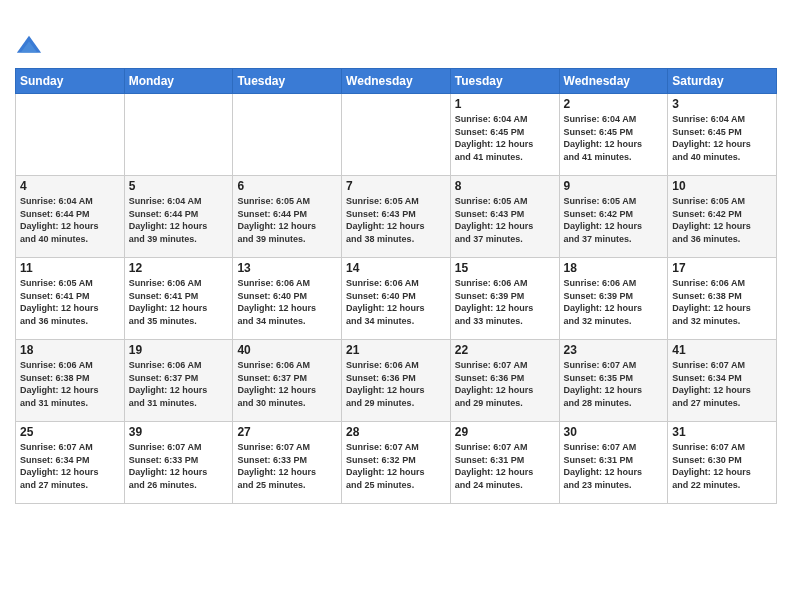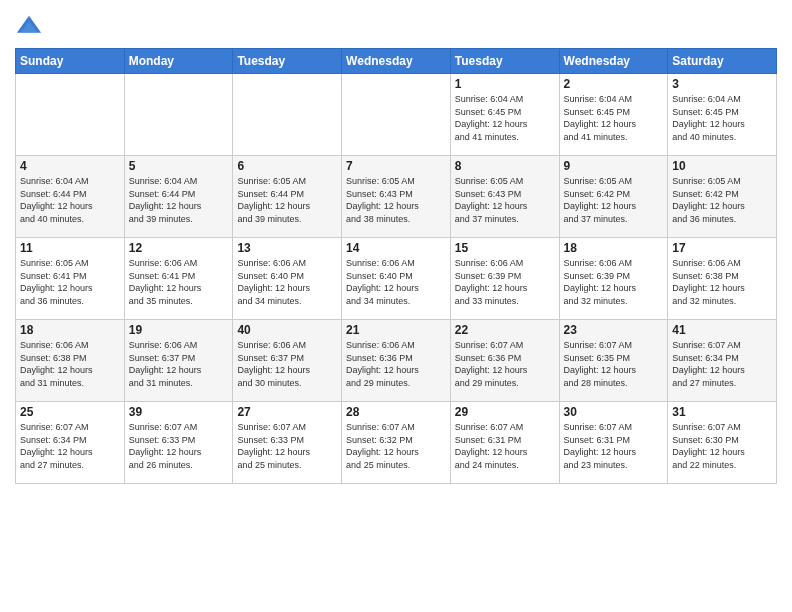--- a/index.html
+++ b/index.html
@@ -6,20 +6,21 @@
     body {
       font-family: Arial, sans-serif;
       background: #fff;
       width: 792px;
       height: 612px;
       overflow: hidden;
     }
     .container {
       width: 792px;
       padding: 10px 15px 5px 15px;
+      margin-top: 20px;
     }
     .header-row {
       display: flex;
       align-items: flex-start;
       justify-content: space-between;
       margin-bottom: 6px;
     }
     .logo {
       display: flex;
       align-items: center;
@@ -84,20 +85,21 @@
     .day-num {
       font-size: 12px;
       font-weight: bold;
       display: block;
       margin-bottom: 2px;
     }
     .day-info {
       font-size: 9px;
       line-height: 1.4;
       color: #333;
+      font-weight: bold;
     }
     .empty-cell {
       background-color: #fff;
     }
   </style>
 </head>
 <body>
 
 <div class="container">
   <div class="header-row">

